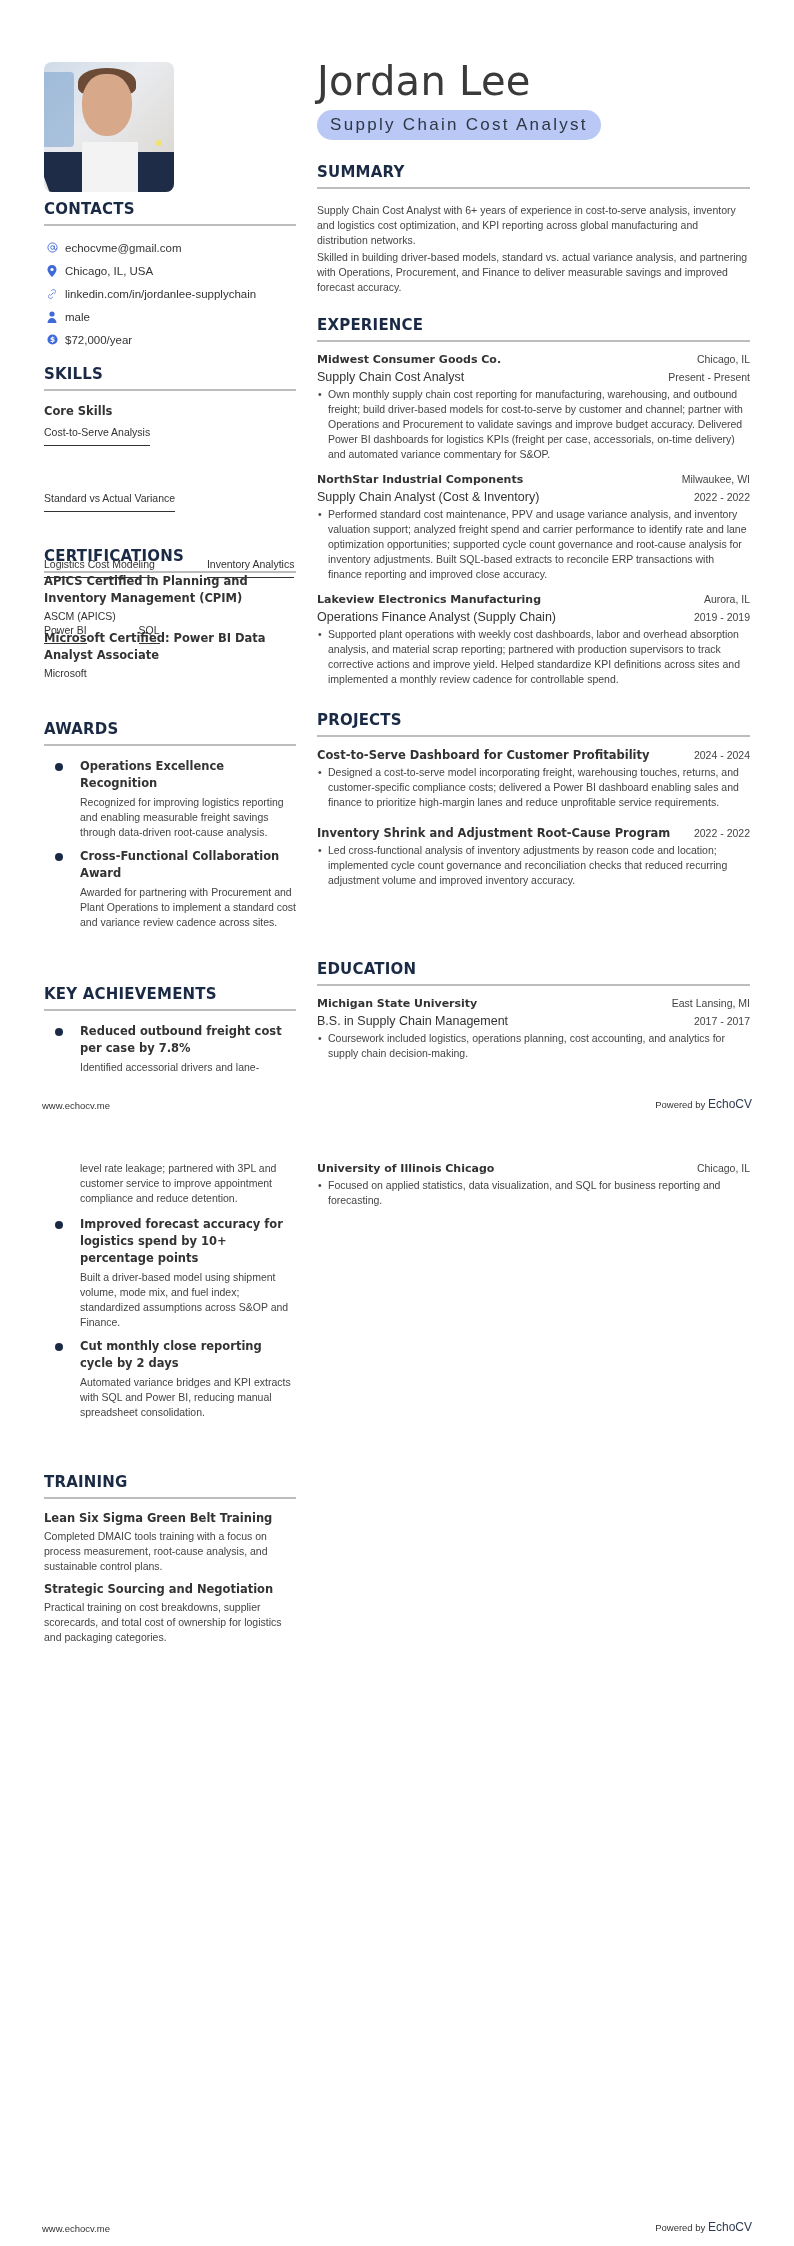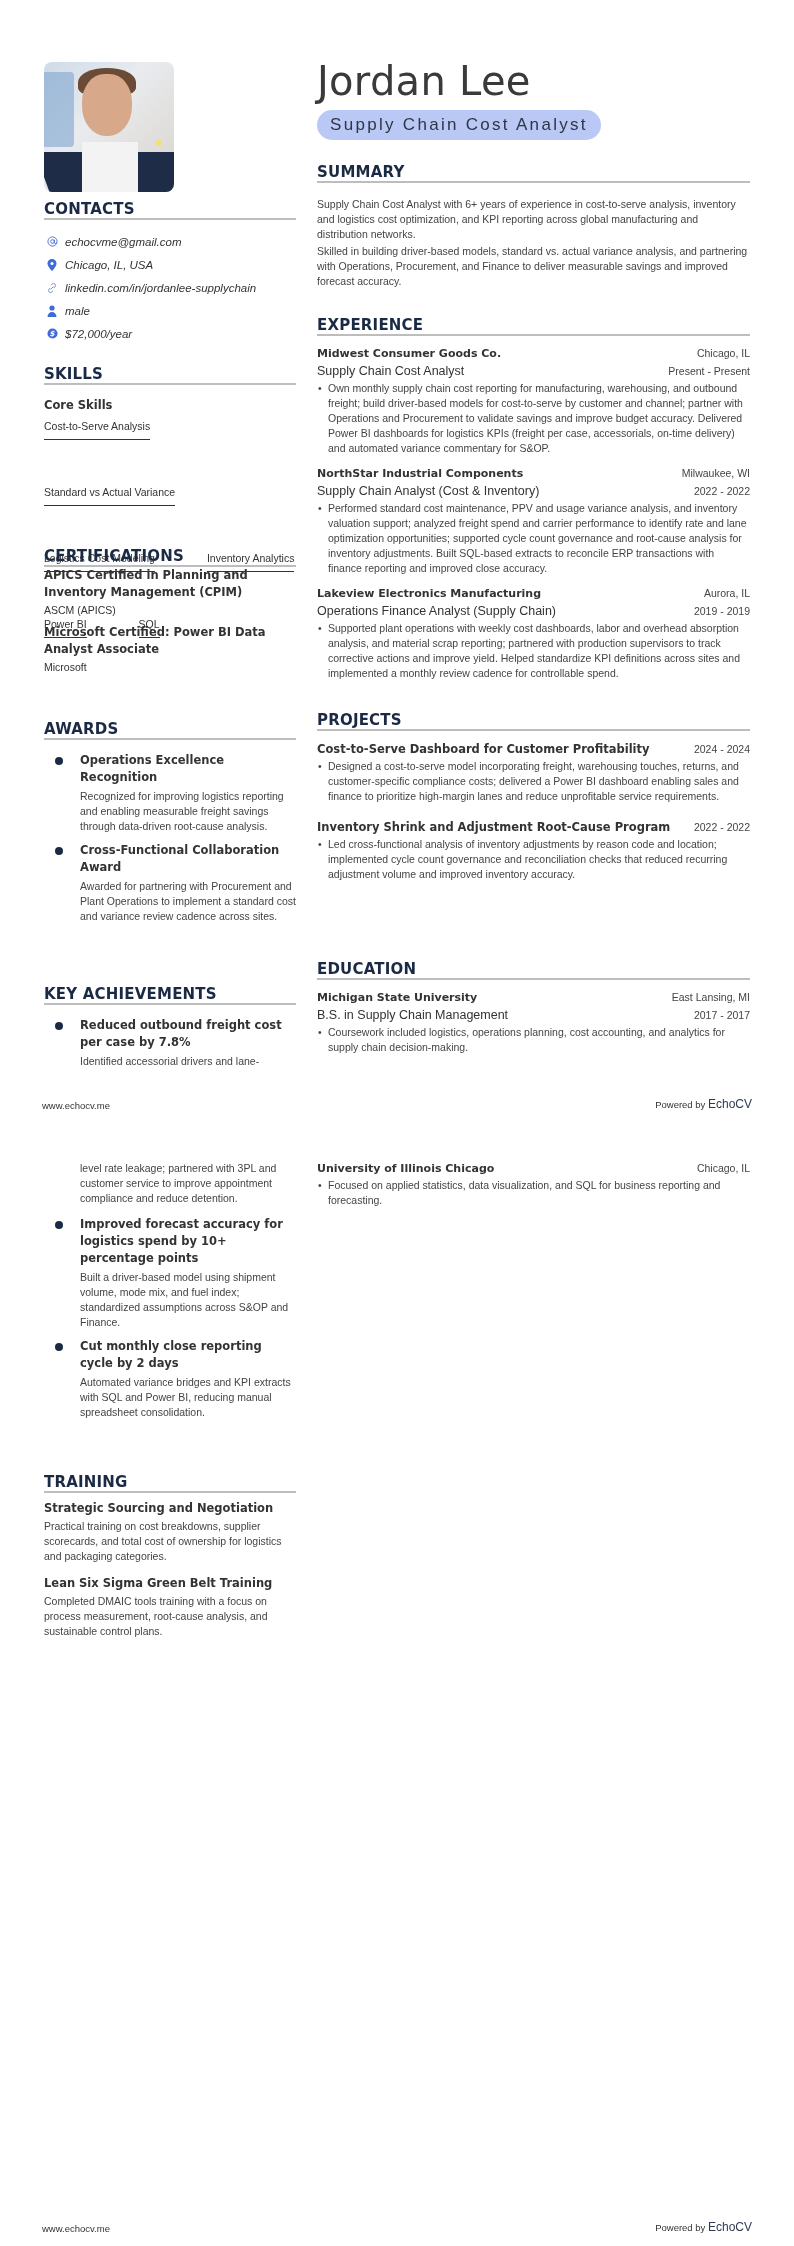--- a/index.html
+++ b/index.html
@@ -10,25 +10,25 @@
     .photo { position: absolute; left: 44px; top: 62px; width: 130px; height: 130px; border-radius: 8px; overflow: hidden;
       background: linear-gradient(135deg, #cfdbe8 0%, #e9ebef 40%, #d9d4cc 100%); }
     .photo .bg-panel { position: absolute; left: 0; top: 10px; width: 30px; height: 75px; background: #7fa5cf; opacity: .6; border-radius: 0 4px 4px 0; }
     .photo .head { position: absolute; left: 38px; top: 12px; width: 50px; height: 62px; border-radius: 45% 45% 48% 48%; background: #d7a88a; }
     .photo .hair { position: absolute; left: 34px; top: 6px; width: 58px; height: 28px; border-radius: 50% 50% 30% 30%; background: #6b4a36; }
     .photo .collar { position: absolute; left: 38px; top: 80px; width: 56px; height: 50px; background: #f3f3f3; }
     .photo .jacket-l { position: absolute; left: 0; top: 90px; width: 58px; height: 50px; background: #1f2c47; transform: skewX(20deg); }
     .photo .jacket-r { position: absolute; left: 80px; top: 90px; width: 58px; height: 50px; background: #1f2c47; transform: skewX(-20deg); }
     .photo .dot { position: absolute; left: 112px; top: 78px; width: 6px; height: 6px; border-radius: 50%; background: #f1e36a; }
 
-    .sec-title { font-family: "DejaVu Sans", sans-serif; font-weight: bold; font-size: 15px; color: #1b2a44; letter-spacing: .2px; padding-bottom: 0; border-bottom: 2px solid #bdbdbd; }
+    .sec-title { font-family: "DejaVu Sans", sans-serif; font-weight: bold; font-size: 15px; color: #1b2a44; letter-spacing: .2px; padding-bottom: 6px; border-bottom: 2px solid #bdbdbd; }
 
     .contacts { position: absolute; left: 44px; top: 200px; width: 252px; }
     .contact-list { margin-top: 10px; }
-    .contact-item { display: flex; align-items: center; height: 23px; font-size: 11.5px; color: #333; font-style: italic; }
+    .contact-item { display: flex; align-items: center; height: 23px; font-size: 11.5px; color: #333; }
     .contact-item .ic { width: 12px; height: 12px; margin-right: 7px; margin-left: 2px; display: inline-flex; align-items: center; justify-content: center; color: #3f6ad8; font-size: 10px; }
 
     .skills { position: absolute; left: 44px; top: 365px; width: 252px; }
     .sub-head { font-family: "DejaVu Sans", sans-serif; font-weight: bold; font-size: 11.5px; color: #333; margin-top: 13px; }
     .chips { display: flex; flex-wrap: wrap; margin-top: 4px; gap: 36px; }
     .chip { font-size: 10.5px; color: #333; padding: 4px 0 7px 0; border-bottom: 1px solid #333; margin-right: 16px; margin-bottom: 6px; }
 
     .certs { position: absolute; left: 44px; top: 547px; width: 252px; }
     .cert-name { font-family: "DejaVu Sans", sans-serif; font-weight: bold; font-size: 11.5px; color: #333; line-height: 17px; }
     .cert-issuer { font-size: 10.5px; color: #333; margin-top: 3px; }
@@ -307,26 +307,26 @@
     <div class="bullet-item" style="margin-top:8px">
       <span class="dot"></span>
       <div class="t">Cut monthly close reporting cycle by 2 days</div>
       <div class="d">Automated variance bridges and KPI extracts with SQL and Power BI, reducing manual spreadsheet consolidation.</div>
     </div>
   </section>
 
   <section class="training">
     <div class="sec-title">TRAINING</div>
     <div>
+      <div class="tr-name">Lean Six Sigma Green Belt Training</div>
+      <div class="tr-desc">Completed DMAIC tools training with a focus on process measurement, root-cause analysis, and sustainable control plans.</div>
+    </div>
+    <div>
       <div class="tr-name" style="margin-top:8px">Strategic Sourcing and Negotiation</div>
       <div class="tr-desc">Practical training on cost breakdowns, supplier scorecards, and total cost of ownership for logistics and packaging categories.</div>
-    </div>
-    <div>
-      <div class="tr-name">Lean Six Sigma Green Belt Training</div>
-      <div class="tr-desc">Completed DMAIC tools training with a focus on process measurement, root-cause analysis, and sustainable control plans.</div>
     </div>
   </section>
 
   <section class="edu2">
     <div class="entry" style="margin-top:0">
       <div class="row">
         <span class="org">University of Illinois Chicago</span>
         <span class="loc">Chicago, IL</span>
       </div>
       <ul class="blist">

